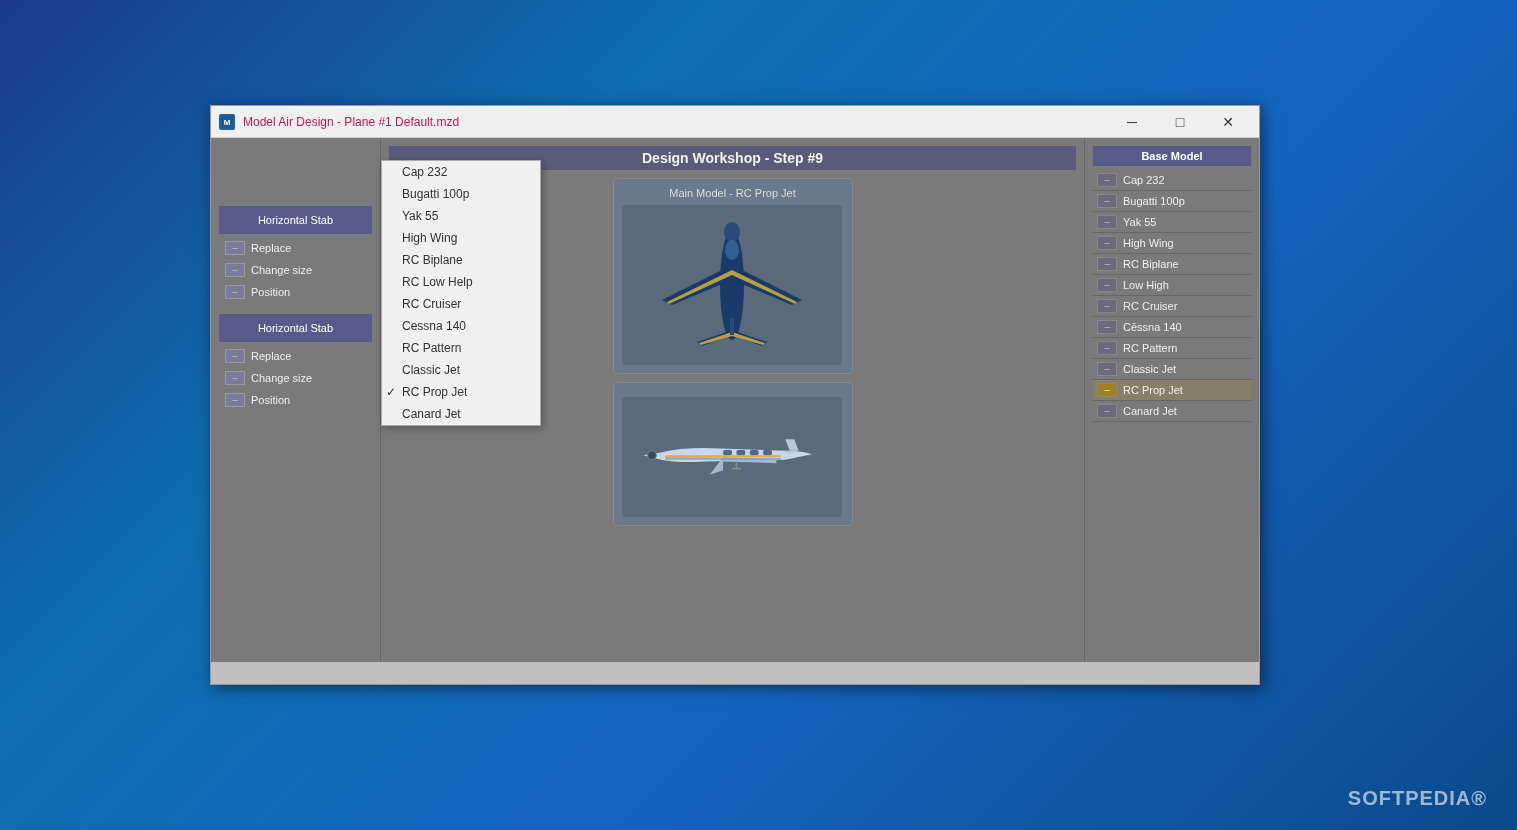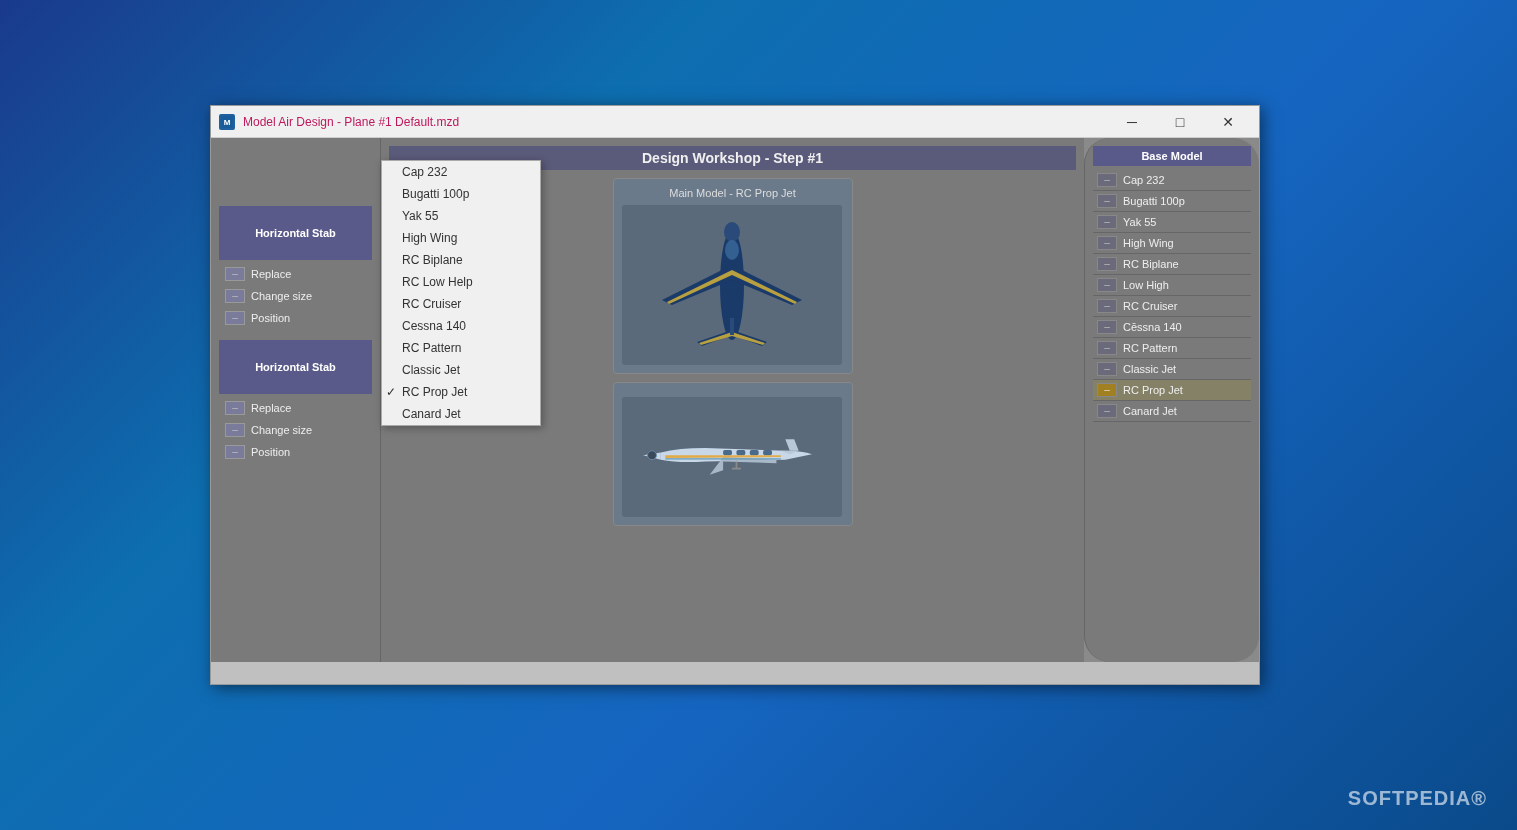--- a/index.html
+++ b/index.html
@@ -110,22 +110,22 @@
     }
 
     .panel-section {
       margin-bottom: 12px;
     }
 
     .section-header {
       background: #5a5a8a;
       color: white;
       font-size: 11px;
-      font-weight: bold;
-      padding: 21px 8px;
+      font-weight: normal;
+      padding: 8px 8px;
       text-align: center;
       margin-bottom: 4px;
     }
 
     .section-btn {
       display: flex;
       align-items: center;
       gap: 6px;
       padding: 3px 6px;
       margin-bottom: 2px;
@@ -193,21 +193,20 @@
       justify-content: center;
       overflow: hidden;
     }
 
     
     .right-panel {
       width: 175px;
       background: #7a7a7a;
       border-left: 1px solid #666;
       padding: 8px;
-      border-radius: 26px;
     }
 
     .base-model-header {
       background: #5a5a8a;
       color: white;
       font-size: 11px;
       font-weight: bold;
       padding: 4px 8px;
       text-align: center;
       margin-bottom: 4px;
@@ -354,21 +353,21 @@
         <div class="section-btn">
           <div class="section-btn-icon">
               <span>─</span>
             </div>
           <span>Position</span>
         </div>
       </div>
     </div>
 
     <div class="center-panel">
-      <div class="step-header">Design Workshop  -  Step #1</div>
+      <div class="step-header">Design Workshop  -  Step #9</div>
 
       <div class="model-card">
         <div class="model-card-title">Main Model - RC Prop Jet</div>
         <div class="model-image-area">
 
           <svg class="plane-top-view" viewBox="0 0 180 150">
 
             <ellipse cx="90" cy="75" rx="12" ry="55" fill="#1a3a6a"></ellipse>
 
             <path d="M 90 55 L 20 90 L 30 95 L 90 70 L 150 95 L 160 90 L 90 55Z" fill="#1a3a6a"></path>

